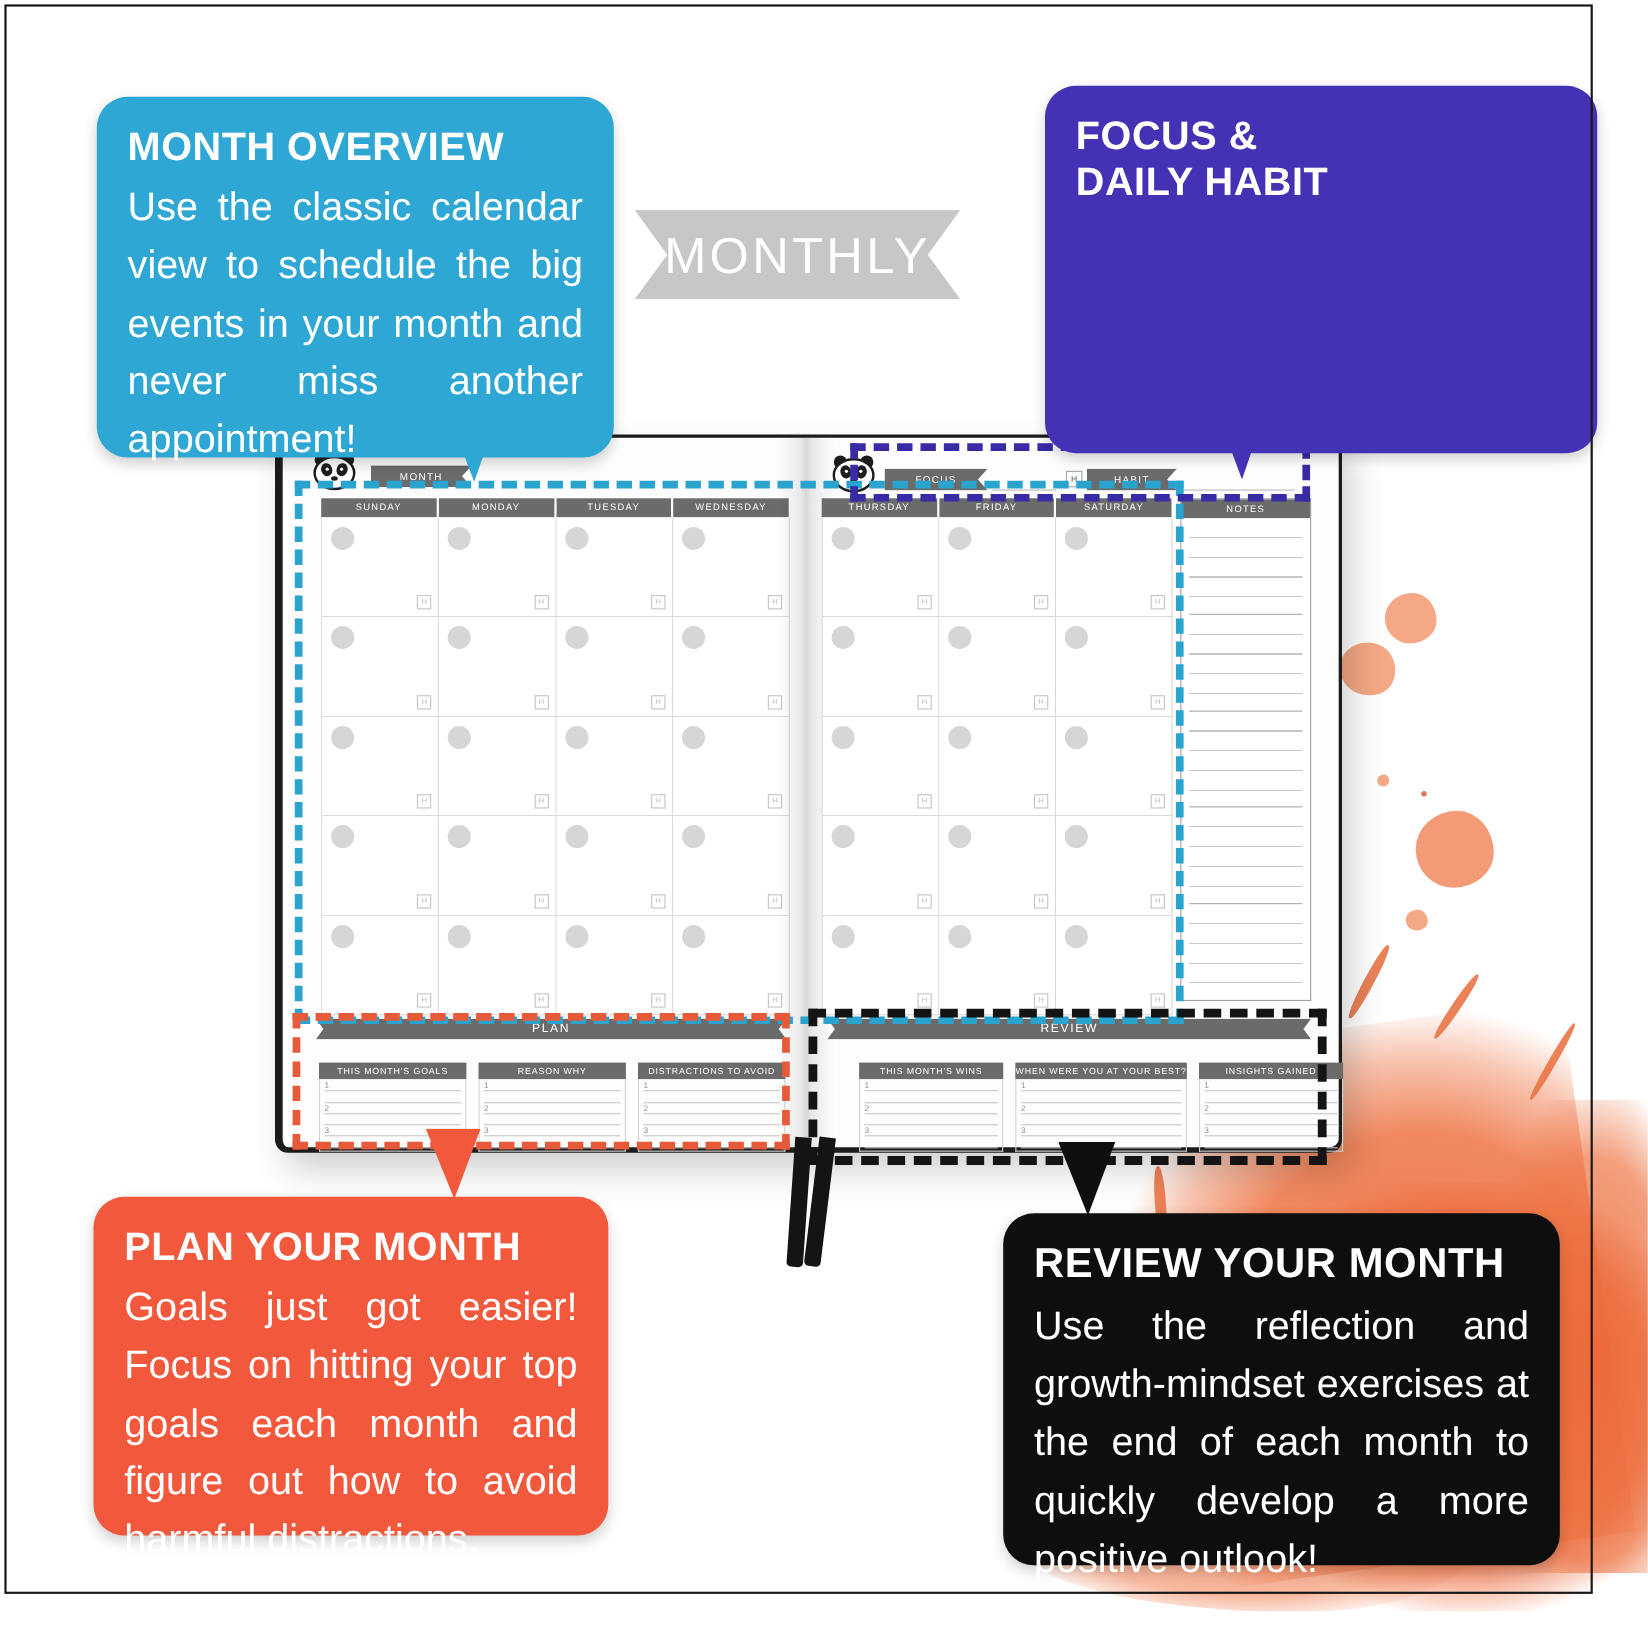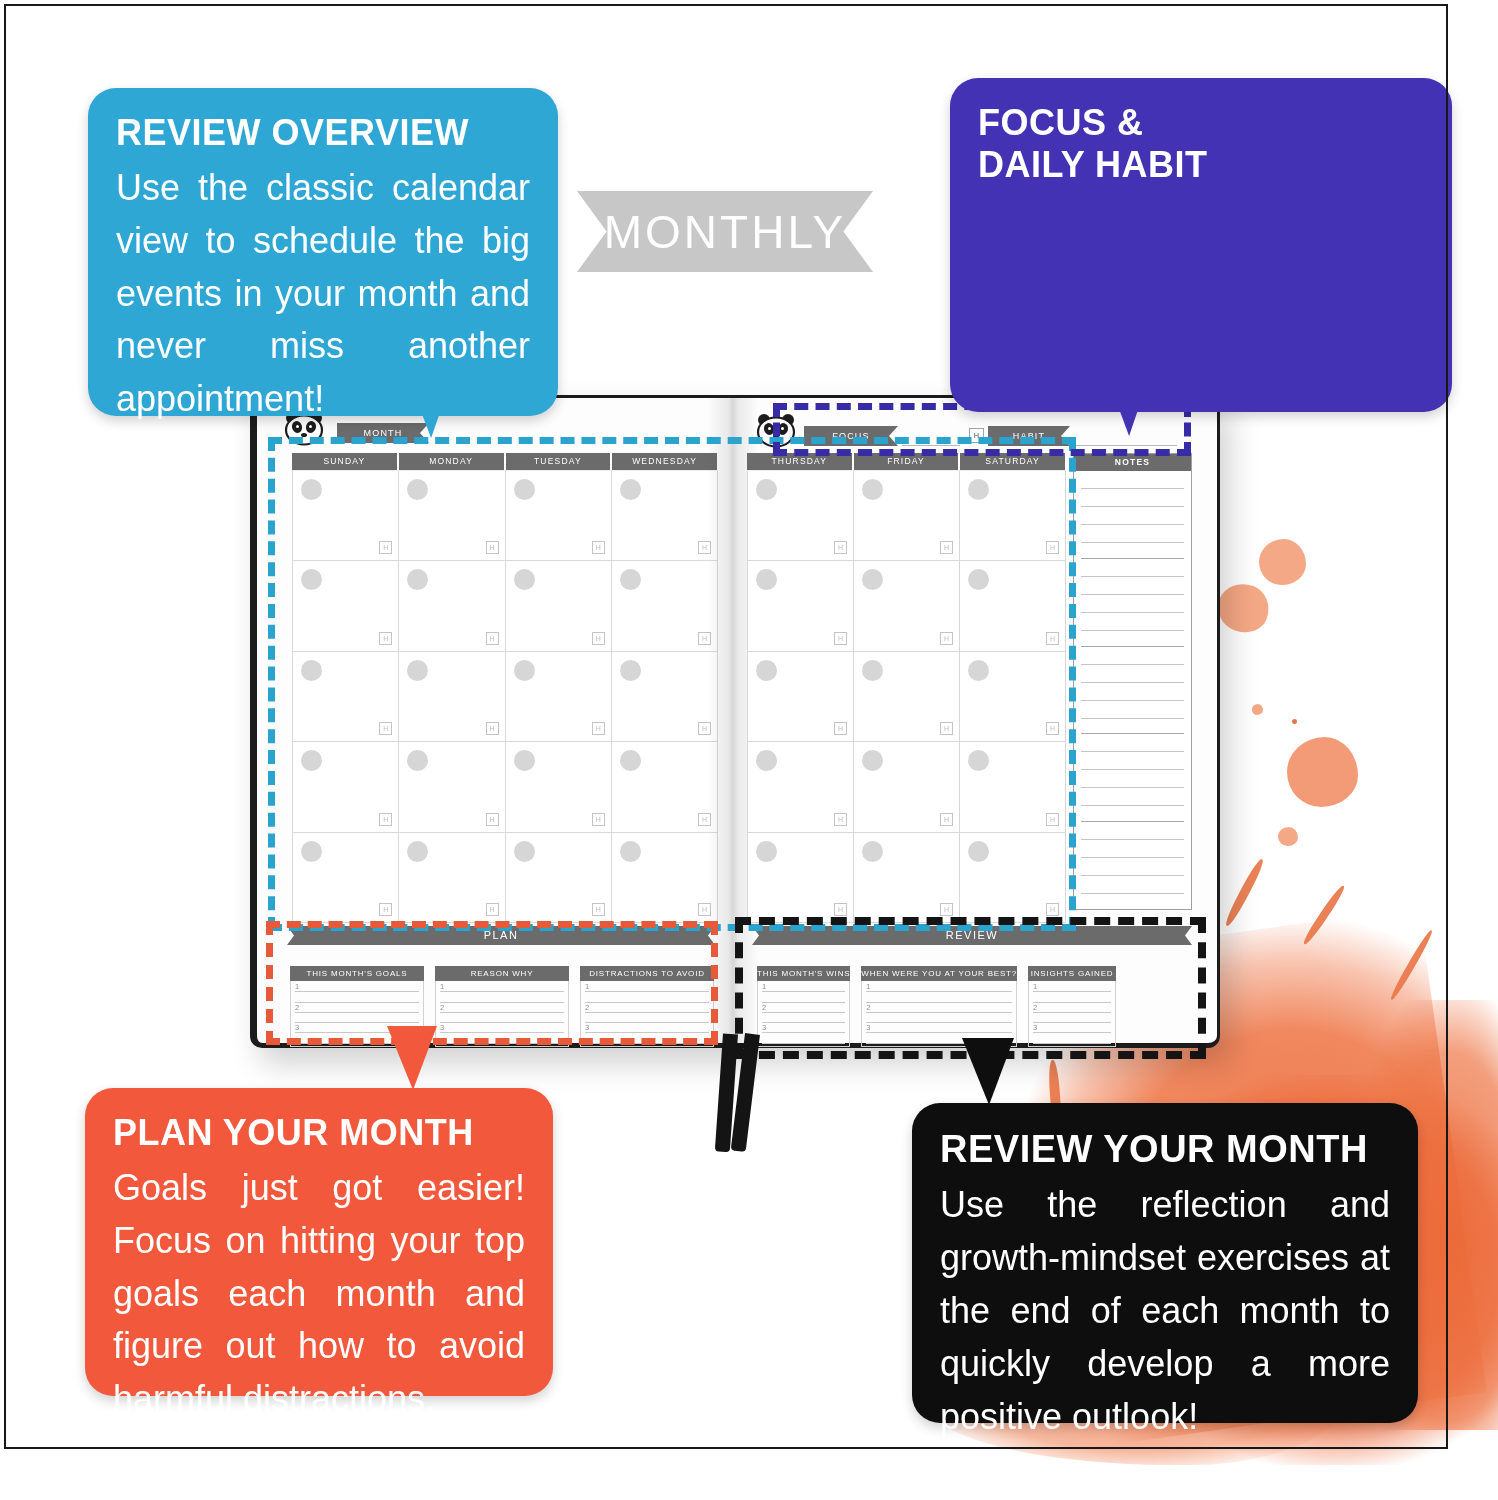--- a/index.html
+++ b/index.html
@@ -52,21 +52,21 @@
   .section-banner{position:absolute;height:19px;background:#6b6b6b;color:#fff;font-size:11px;
     letter-spacing:1.5px;text-align:center;line-height:19px;
     clip-path:polygon(0 0,100% 0,calc(100% - 7px) 50%,100% 100%,0 100%,7px 50%);}
   .mini-cols{position:absolute;display:flex;gap:11px;}
   .mini-col{flex:1;display:flex;flex-direction:column;margin-top:16px;}
   .mini-col-header{background:#6b6b6b;color:#fff;font-size:8px;letter-spacing:.8px;text-align:center;
     line-height:15px;height:15px;white-space:nowrap;overflow:hidden;}
   .mini-lines{border:1px solid #d2d2d2;border-top:none;padding:1px 4px 2px 4px;}
   .mini-line{height:9.3px;border-bottom:1px solid #c8c8c8;font-size:7.5px;color:#8f8f8f;line-height:9px;}
   .notes-panel{position:absolute;border:1px solid #9f9f9f;background:#fff;display:flex;flex-direction:column;}
-  .notes-header{background:#6b6b6b;color:#fff;font-size:8.5px;letter-spacing:1.2px;text-align:center;line-height:17px;height:17px;font-weight:bold;}
+  .notes-header{background:#6b6b6b;color:#fff;font-size:8.5px;letter-spacing:1.2px;text-align:center;line-height:17px;height:17px;}
   .notes-lines{flex:1;display:flex;flex-direction:column;}
   .notes-section{flex:1;border-bottom:1px solid #a8a8a8;margin:0 7px;
     background:repeating-linear-gradient(to bottom,transparent 0 17px,#c6c6c6 17px 18px);}
   .notes-section:last-child{border-bottom:none;}
   .bookmark{position:absolute;width:15px;height:118px;background:#141414;border-radius:0 0 4px 4px;transform-origin:top center;}
 
   
   .dashed{position:absolute;z-index:3;pointer-events:none;}
   .dash-teal{left:268px;top:437px;width:794px;height:480px;border:7px dashed #2aa4ce;}
   .dash-purple{left:773px;top:403px;width:404px;height:39px;border:7px dashed #382ba6;}
@@ -352,21 +352,21 @@
       <div class="notes-header">NOTES</div>
       <div class="notes-lines" id="notes-lines">
           <div class="notes-section"></div>
           <div class="notes-section"></div>
           <div class="notes-section"></div>
           <div class="notes-section"></div>
           <div class="notes-section"></div>
         </div>
     </div>
     <div class="section-banner" style="left:495px;top:528px;width:440px;">REVIEW</div>
-    <div class="mini-cols" style="left:500px;top:552px;width:359px;" id="review-columns">
+    <div class="mini-cols" style="left:524px;top:552px;width:440px;" id="review-columns">
         <div class="mini-col">
           <div class="mini-col-header">THIS MONTH'S WINS</div>
           <div class="mini-lines">
             <div class="mini-line">1</div>
             <div class="mini-line"></div>
             <div class="mini-line">2</div>
             <div class="mini-line"></div>
             <div class="mini-line">3</div>
             <div class="mini-line"></div>
           </div>
@@ -398,21 +398,21 @@
     <div class="bookmark" style="left:466px;top:636px;transform:rotate(4deg);"></div>
     <div class="bookmark" style="left:488px;top:636px;transform:rotate(7deg);"></div>
   </div>
 
   <div class="dashed dash-teal"></div>
   <div class="dashed dash-purple"></div>
   <div class="dashed dash-orange"></div>
   <div class="dashed dash-black"></div>
 
   <div class="callout co-blue">
-    <div class="co-title">REVIEW OVERVIEW</div>
+    <div class="co-title">MONTH OVERVIEW</div>
     <div class="co-body">Use the classic calendar view to schedule the big events in your month and never miss another appointment!</div>
   </div>
   <div class="pointer ptr-down ptr-blue"></div>
 
   <div class="callout co-purple">
     <div class="co-title" style="margin-bottom:0;">FOCUS &amp;</div>
     <div class="co-title">DAILY HABIT</div>
   </div>
   <div class="pointer ptr-down ptr-purple"></div>
 

